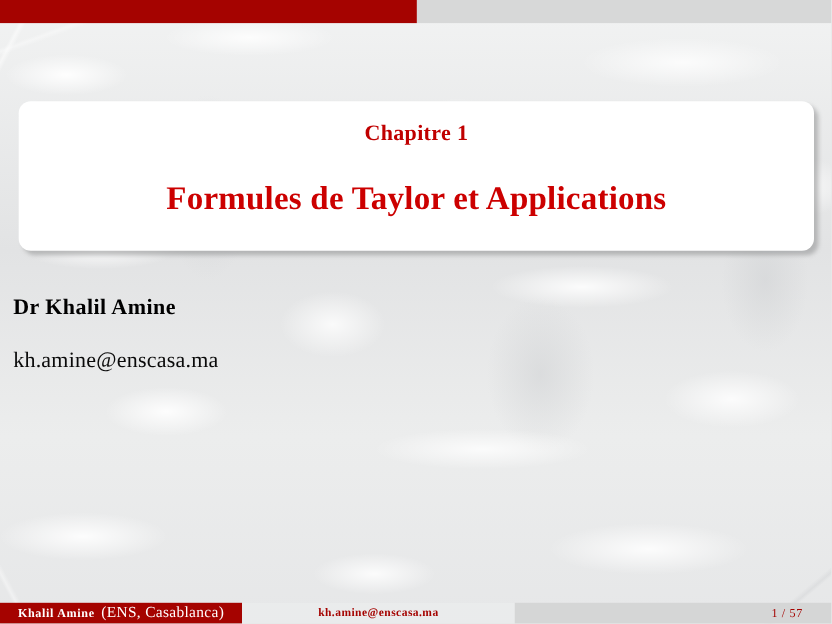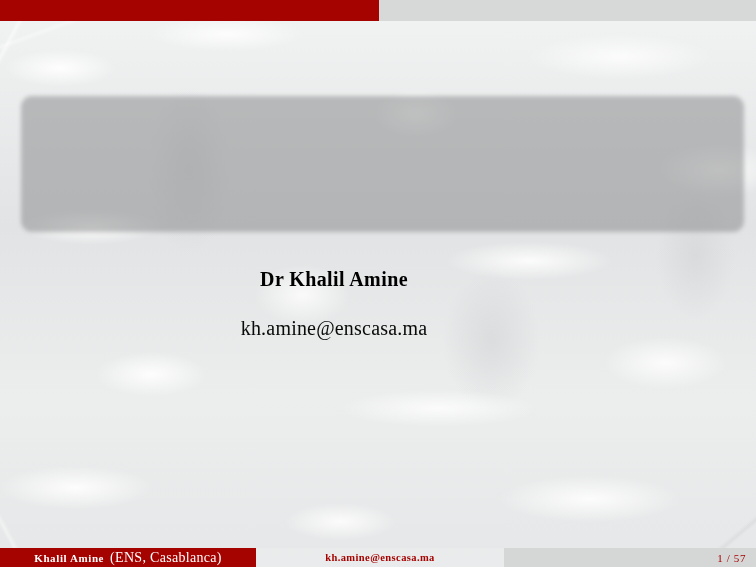--- a/index.html
+++ b/index.html
@@ -108,24 +108,24 @@
     font-size: 30px;
     font-weight: bold;
     color: #cc0000;
     letter-spacing: 0.2px;
     white-space: nowrap;
   }
 
   
   #author-block {
     position: absolute;
-    left: 0;
+    left: 12px;
     top: 268px;
     width: 668px;
-    text-align: center;
+    text-align: left;
   }
   #author-name {
     font-size: 20px;
     font-weight: bold;
     color: #000000;
     letter-spacing: 0.4px;
   }
   #author-email {
     margin-top: 26px;
     font-size: 20px;
@@ -150,21 +150,21 @@
     position: absolute;
     left: 0;
     bottom: 0;
     width: 756px;
     height: 19px;
     display: flex;
     align-items: stretch;
     font-size: 10px;
   }
   #footer-author {
-    width: 256px;
+    width: 220px;
     background: #a50300;
     color: #ffffff;
     display: flex;
     align-items: center;
     justify-content: center;
     gap: 6px;
     white-space: nowrap;
   }
   #footer-author-name {
     font-weight: bold;
@@ -188,38 +188,42 @@
     letter-spacing: 0.4px;
   }
   #footer-page {
     flex: 1;
     background: #d5d6d6;
     color: #a50300;
     font-size: 11px;
     display: flex;
     align-items: center;
     justify-content: flex-end;
-    padding-right: 10px;
+    padding-right: 26px;
     letter-spacing: 0.6px;
   }
 </style>
 </head>
 <body>
 
 <div id="slide">
 
   <div id="bg-texture"></div>
 
   <div id="header-bar">
     <div id="header-bar-accent"></div>
     <div id="header-bar-muted"></div>
   </div>
 
   <div id="title-card-shadow"></div>
 
+  <div id="title-card">
+    <div id="subtitle-line">Chapitre 1</div>
+    <div id="title-line">Formules de Taylor et Applications</div>
+  </div>
 
   <div id="author-block">
     <div id="author-name">Dr Khalil Amine</div>
     <div id="author-email">kh.amine@enscasa.ma</div>
   </div>
 
 
   <div id="footer">
     <div id="footer-author">
       <span id="footer-author-name">Khalil Amine</span>

